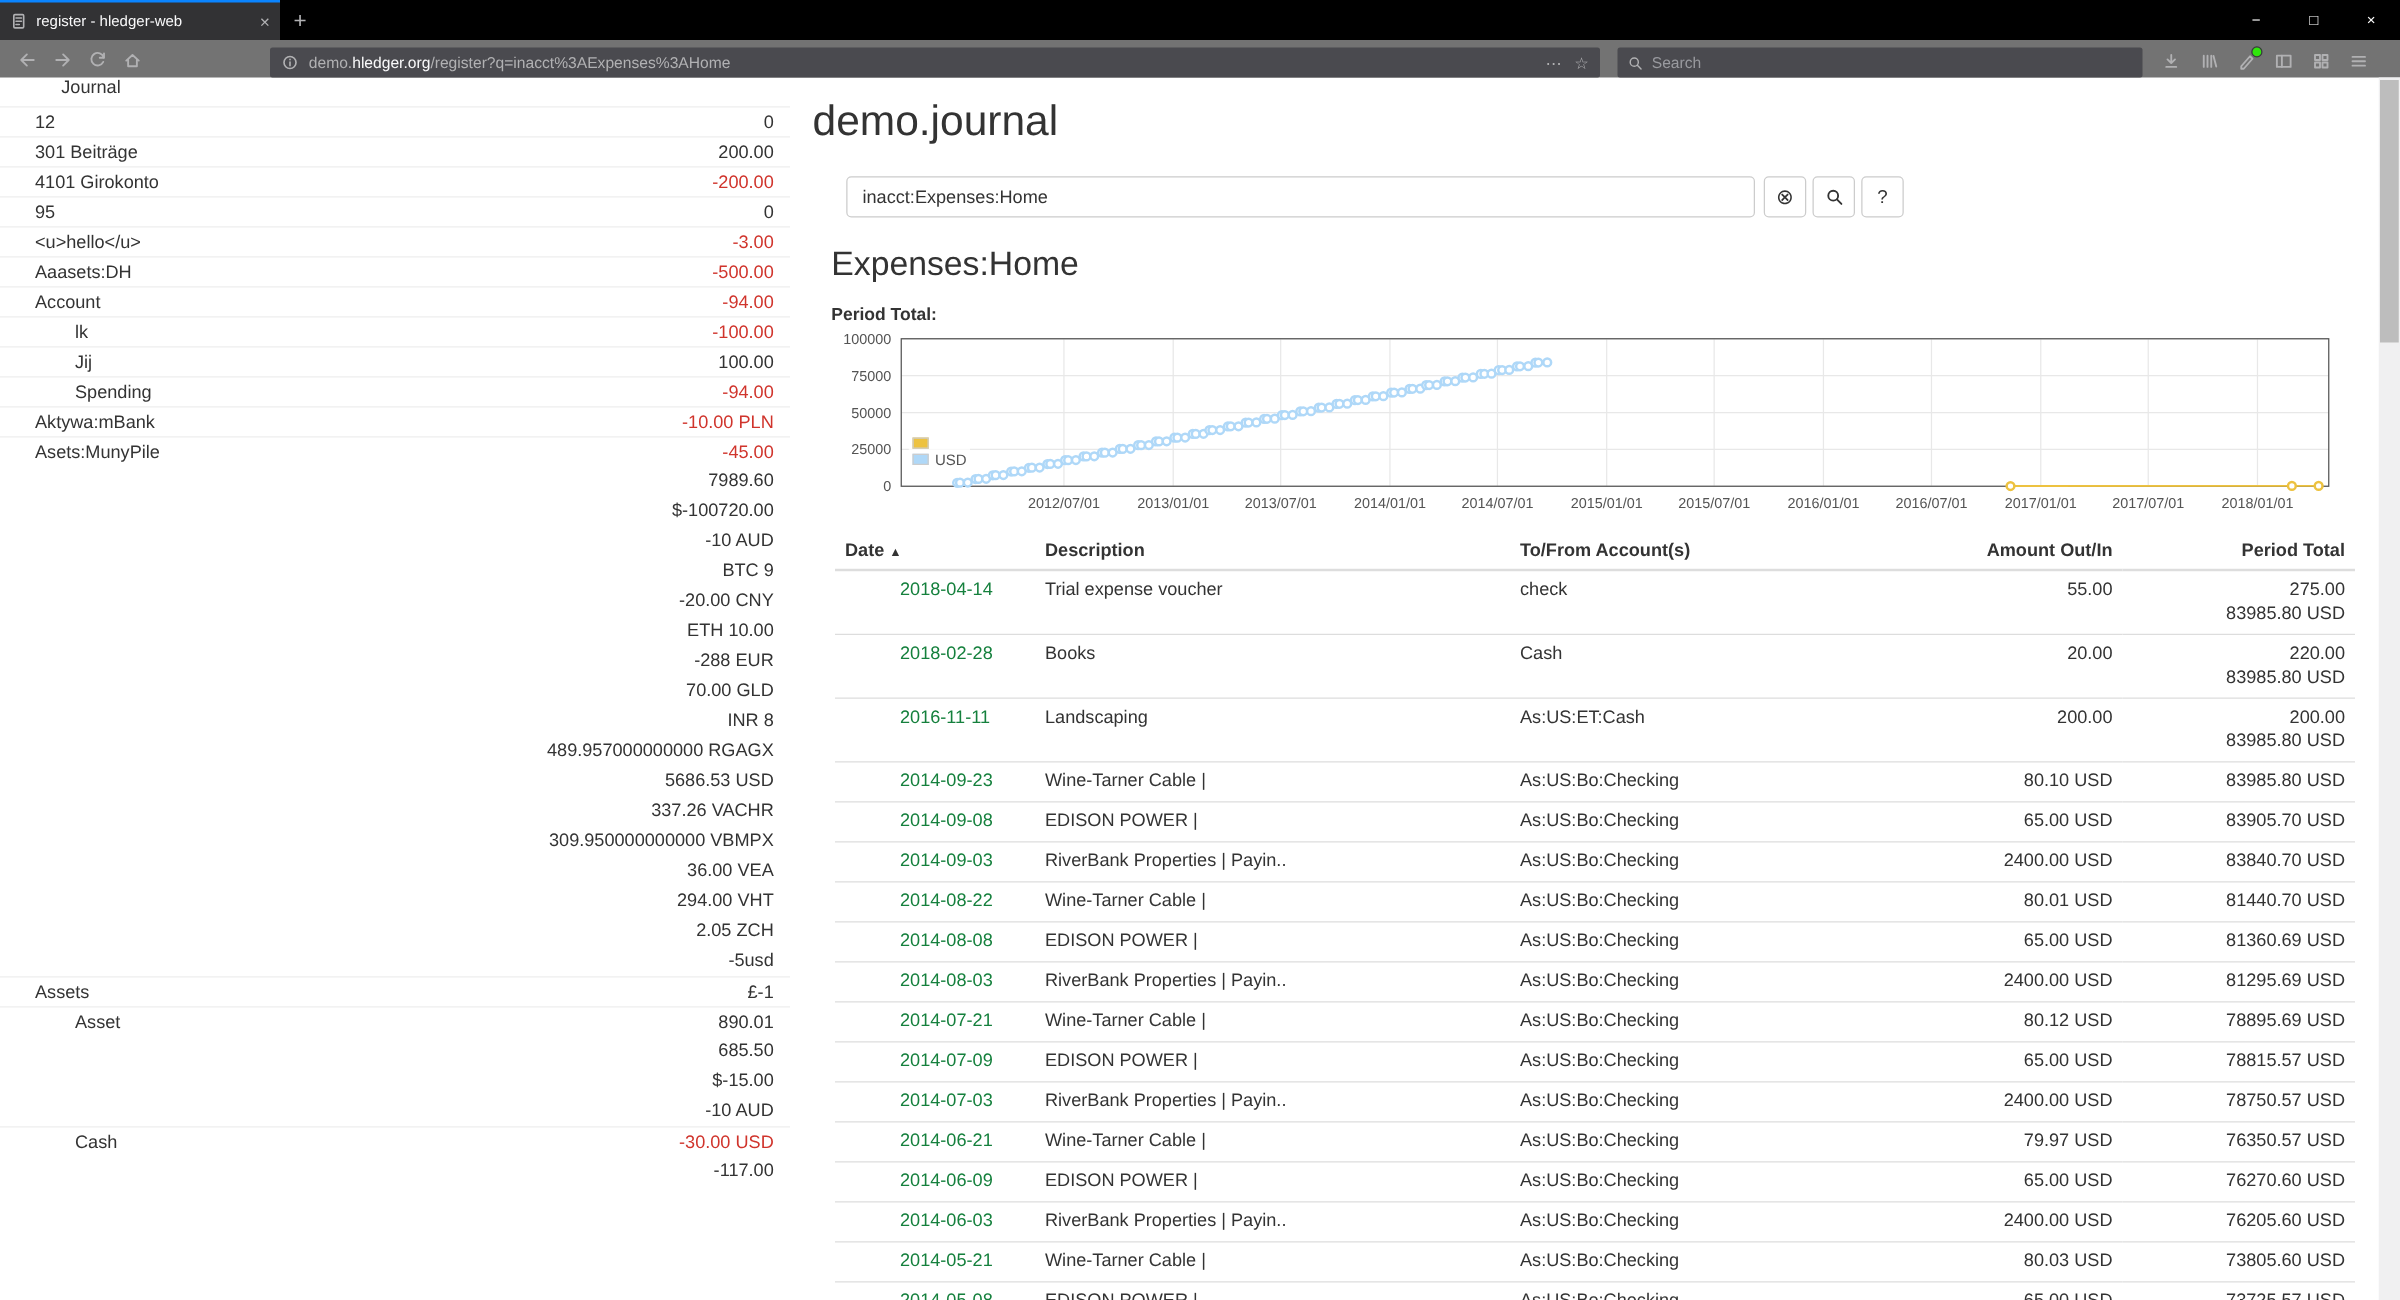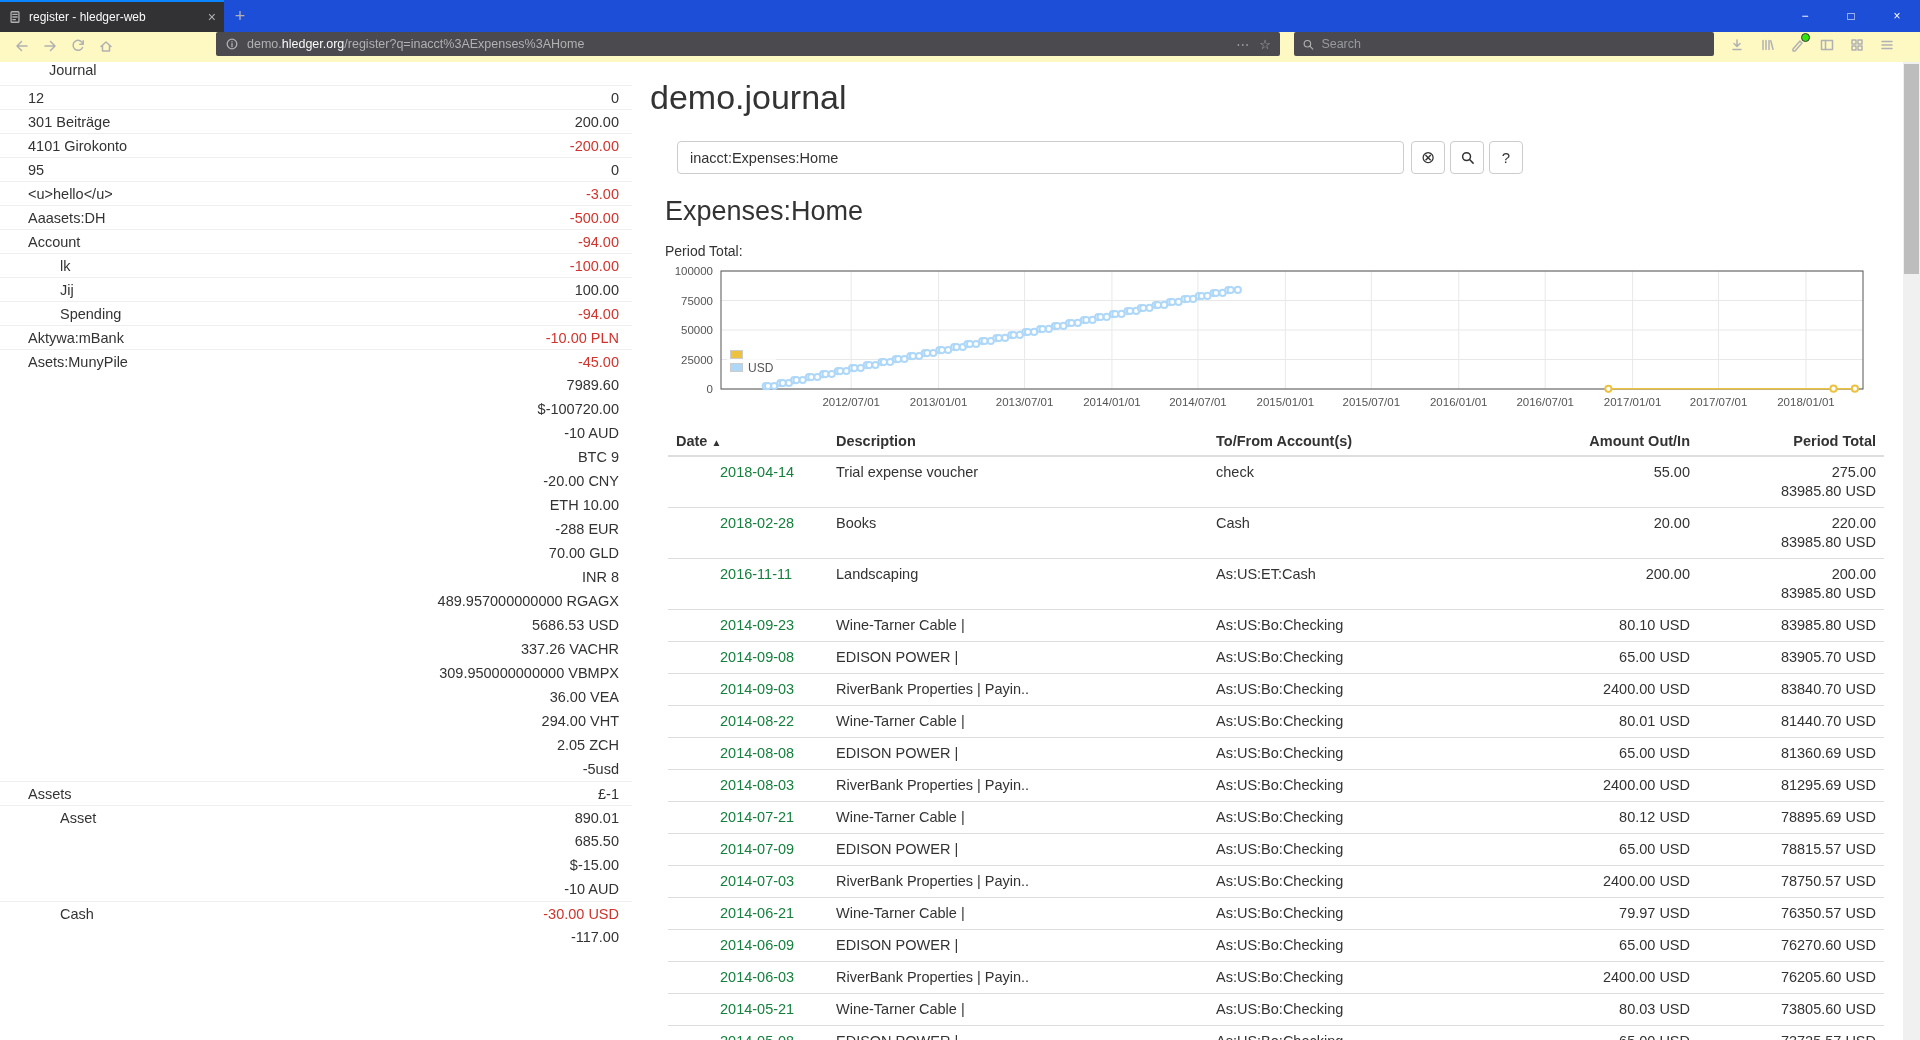--- a/index.html
+++ b/index.html
@@ -1,29 +1,29 @@
 <!DOCTYPE html>
 <html><head>
 <meta charset="utf-8">
 <style>
   * { box-sizing: border-box; margin:0; padding:0; }
   html,body { width:1920px; height:1040px; overflow:hidden; background:#fff;
               font-family:"Liberation Sans", sans-serif; color:#333; }
 
   
-  .tabbar { position:relative; height:32px; background:#1d4ed8; display:flex; align-items:flex-end; }
+  .tabbar { position:relative; height:32px; background:#000000; display:flex; align-items:flex-end; }
   .tab { width:224px; height:32px; background:#323234; display:flex; align-items:center;
          padding:0 8px; border-top:2px solid #0a84ff; }
   .tab-title { color:#f9f9fa; font-size:12px; margin-left:7px; flex:1; white-space:nowrap; overflow:hidden; }
   .tab-close { color:#b1b1b3; font-size:14px; margin-left:4px; cursor:default; }
   .newtab { width:32px; height:32px; color:#b1b1b3; font-size:18px; display:flex; align-items:center; justify-content:center; }
   .win-btns { position:absolute; right:0; top:0; height:32px; display:flex; }
   .win-btn { width:46px; height:32px; color:#fff; display:flex; align-items:center; justify-content:center; font-size:12px; }
 
-  .toolbar { height:30px; background:#fef9c3; display:flex; align-items:flex-start; padding:0 8px; }
+  .toolbar { height:30px; background:#737373; display:flex; align-items:flex-end; padding:0 8px; }
   .nav-ic { width:28px; height:28px; display:flex; align-items:center; justify-content:center; }
   svg.ic { stroke:#b1b1b3; fill:none; stroke-width:1.5; stroke-linecap:round; stroke-linejoin:round; }
   .urlbar { margin-left:96px; width:1064px; height:24px; background:#4a4a4f; border-radius:2px;
             display:flex; align-items:center; padding:0 9px; font-size:12.5px; }
   .u-dim { color:#b1b1b3; } .u-host { color:#f9f9fa; }
   .grow { flex:1; }
   .ubtn { color:#b1b1b3; font-size:13px; margin-left:10px; }
   .searchbar { margin-left:14px; width:420px; height:24px; background:#4a4a4f; border-radius:2px;
                display:flex; align-items:center; padding:0 8px; }
   .searchbar input { background:transparent; border:none; outline:none; color:#f9f9fa; font-size:12.5px;
@@ -50,21 +50,21 @@
   
   .main { position:absolute; left:650px; top:62px; width:1245px; }
   h1.page-title { margin:16px 0 0 0; font-size:34px; font-weight:500; color:#333; }
   .queryform { margin:24px 0 0 27px; display:flex; align-items:center; }
   .query-input { width:727px; height:33px; border:1px solid #ccc; border-radius:4px; padding:0 12px;
                  font-size:14.5px; color:#333; font-family:"Liberation Sans",sans-serif; }
   .qbtn { width:34px; height:33px; margin-left:5px; background:#fff; border:1px solid #ccc; border-radius:4px;
           font-size:15px; color:#333; display:flex; align-items:center; justify-content:center; cursor:pointer; }
   .qbtn.first { margin-left:7px; font-size:17px; }
   h2.acct-heading { margin:22px 0 0 15px; font-size:27px; font-weight:500; color:#333; }
-  .chart-label { margin:16px 0 6px 15px; font-weight:normal; font-size:14px; color:#333; }
+  .chart-label { margin:16px 0 6px 15px; font-weight:bold; font-size:14px; color:#333; }
   .chart-wrap { position:relative; margin-left:15px; width:1210px; height:152px; }
   #chart-svg { width:1210px; height:152px; display:block; }
   #chart-svg text.tick { font-family:"Liberation Sans",sans-serif; font-size:11.5px; fill:#545454; }
   .legend { position:absolute; left:62px; top:82px; background:rgba(255,255,255,0.75); padding:1px 3px; }
   .lg-row { display:flex; align-items:center; height:13px; }
   .lg-swatch { width:13px; height:9px; border:1px solid #ccc; display:inline-block; }
   .lg-label { font-size:12px; color:#545454; margin-left:5px; }
 
   table.register { margin:10px 0 0 18px; border-collapse:collapse; width:1216px; font-size:14.5px;
                    color:#333; table-layout:fixed; }

